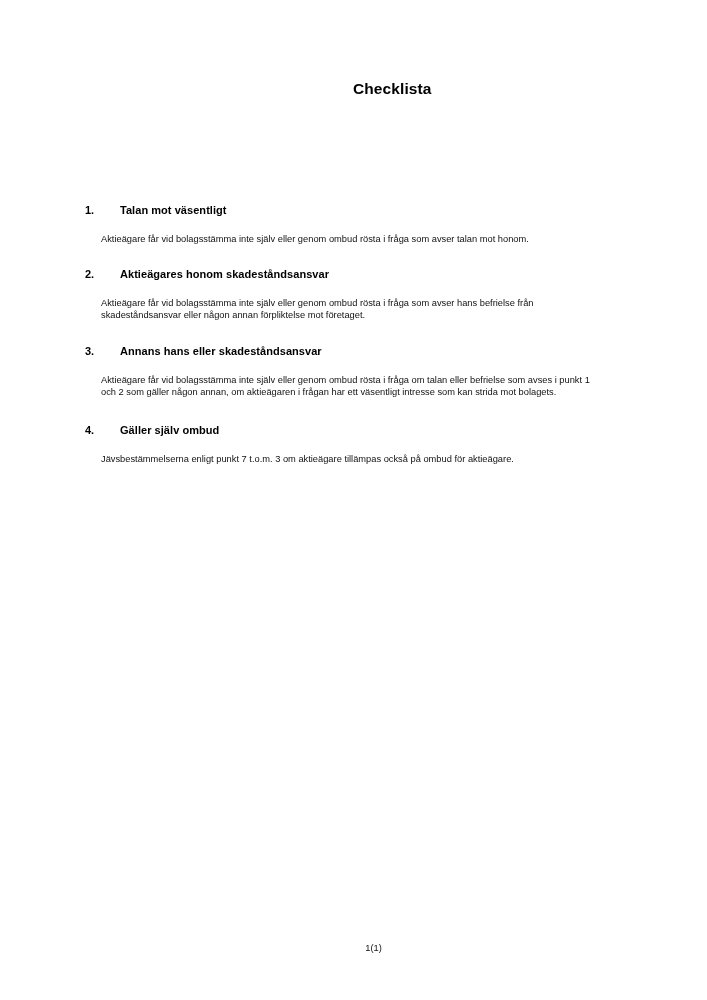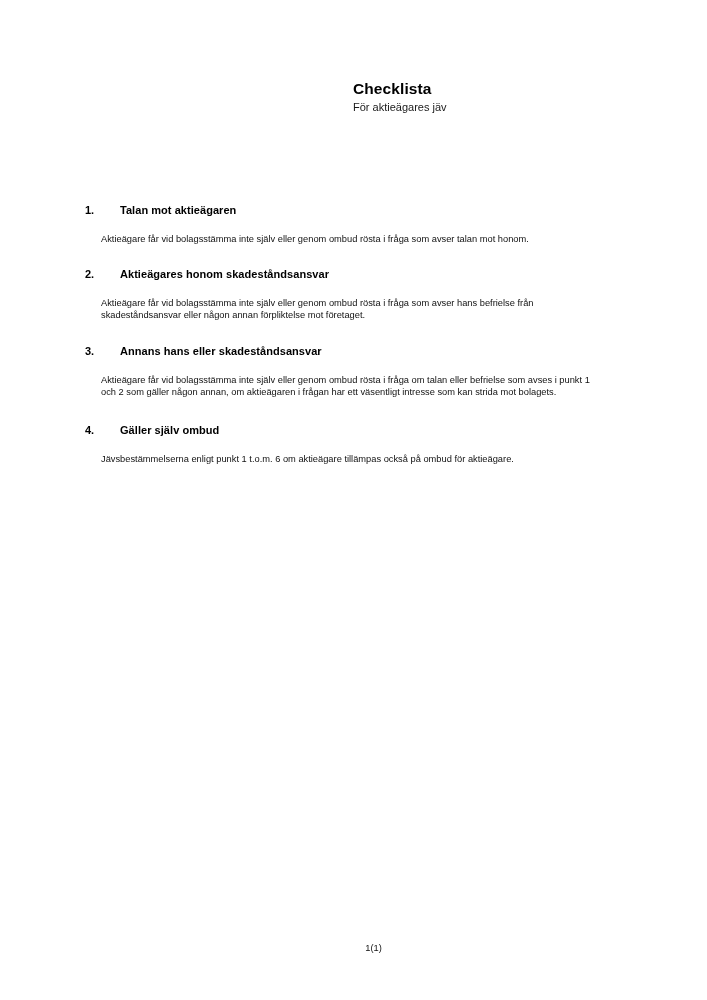--- a/index.html
+++ b/index.html
@@ -104,29 +104,28 @@
     margin-left: 20px;
   }
 </style>
 </head>
 <body>
 
 <div class="page">
 
   <div class="doc-header">
     <div class="doc-title">Checklista</div>
-    <div class="doc-subtitle">För aktieägares jäv</div>
   </div>
 
   <div class="content">
 
     <div class="section s1">
       <div class="section-heading">
         <span class="section-number">1.</span>
-        <span class="section-title">Talan mot aktieägaren</span>
+        <span class="section-title">Talan mot väsentligt</span>
       </div>
       <p class="section-body">Aktieägare får vid bolagsstämma inte själv eller genom ombud rösta i fråga som avser talan mot honom.</p>
     </div>
 
     <div class="section s2">
       <div class="section-heading">
         <span class="section-number">2.</span>
         <span class="section-title">Aktieägares honom skadeståndsansvar</span>
       </div>
       <p class="section-body">Aktieägare får vid bolagsstämma inte själv eller genom ombud rösta i fråga som avser hans befrielse från skadeståndsansvar eller någon annan förpliktelse mot företaget.</p>
@@ -138,21 +137,21 @@
         <span class="section-title">Annans hans eller skadeståndsansvar</span>
       </div>
       <p class="section-body">Aktieägare får vid bolagsstämma inte själv eller genom ombud rösta i fråga om talan eller befrielse som avses i punkt 1 och 2 som gäller någon annan, om aktieägaren i frågan har ett väsentligt intresse som kan strida mot bolagets.</p>
     </div>
 
     <div class="section s4">
       <div class="section-heading">
         <span class="section-number">4.</span>
         <span class="section-title">Gäller själv ombud</span>
       </div>
-      <p class="section-body">Jävsbestämmelserna enligt punkt 1 t.o.m. 6 om aktieägare tillämpas också på ombud för aktieägare.</p>
+      <p class="section-body">Jävsbestämmelserna enligt punkt 7 t.o.m. 3 om aktieägare tillämpas också på ombud för aktieägare.</p>
     </div>
 
   </div>
 
   <div class="doc-footer">
     <span>1(1)</span>
   </div>
 
 </div>
 

